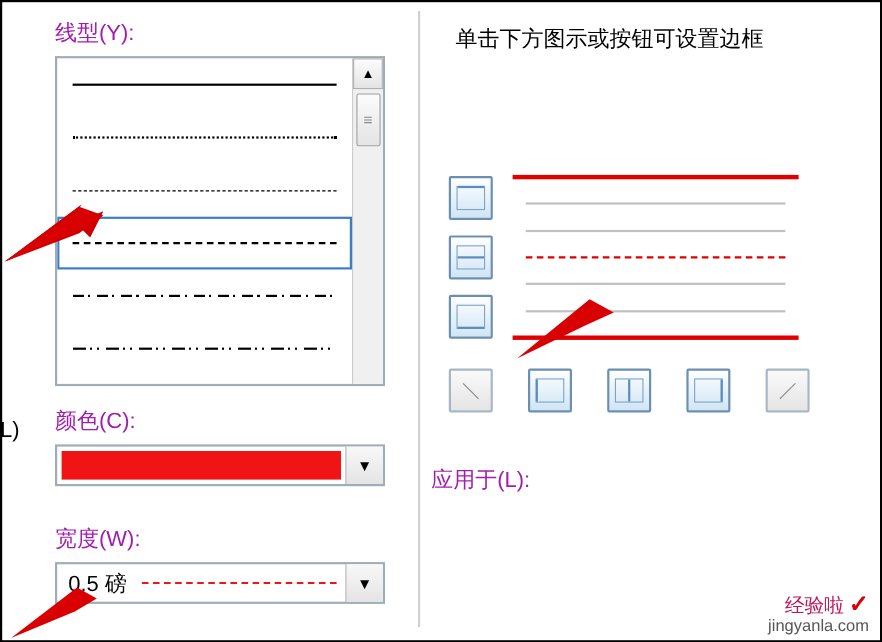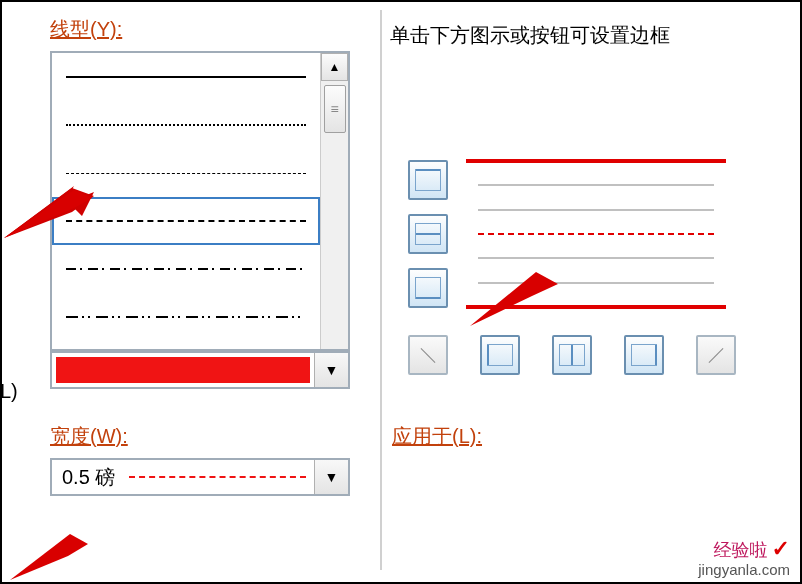--- a/index.html
+++ b/index.html
@@ -32,21 +32,21 @@
   width: 380px;
 }
 .vdivider {
   position: absolute;
   left: 380px;
   top: 10px;
   width: 2px;
   height: 560px;
   background: #d0d0d0;
 }
-.label { margin: 6px 0 8px 0; color: #c2410c; text-decoration: underline; }
+.label { margin: 6px 0 8px 0; color: #a21caf; }
 .listbox {
   width: 300px;
   height: 300px;
   border: 2px solid #a0acb8;
   background: #fff;
   position: relative;
   display: flex;
   flex-direction: column;
 }
 .list-inner {
@@ -125,21 +125,21 @@
 }
 .dd-arrow::before { content: "▼"; font-size: 14px; }
 .color-swatch {
   flex: 1;
   margin: 4px;
   height: 26px;
   background: #f01414;
 }
 .width-value { flex: 1; padding-left: 10px; display: flex; align-items: center; gap: 14px;}
 .width-dash { flex:1; border-top: 2px dashed #f01414; height: 0; margin-right: 8px;}
-.preview-text { margin-top: 12px; margin-bottom: 16px; }
+.preview-text { margin-top: 12px; margin-bottom: 16px; margin-left: 24px; }
 .preview-row { display: flex; align-items: center; gap: 18px; margin: 0 0 0 18px;}
 .side-btns { display: flex; flex-direction: column; gap: 14px; }
 .icon-btn {
   width: 40px; height: 40px;
   border: 2px solid #6a8fb0;
   border-radius: 2px;
   background: linear-gradient(#fefefe,#d0e5f5);
   display: flex;
   align-items: center;
   justify-content: center;
@@ -218,20 +218,21 @@
       <div class="line-item">
           <div class="line-sample dashdotdot-line"></div>
         </div>
     </div>
     <div class="scrollbar">
       <div class="sb-btn">▲</div>
       <div class="sb-thumb"></div>
     </div>
   </div>
 
+  <div class="label" style="margin-top:18px">颜色(C):</div>
   <div class="dropdown">
     <div class="color-swatch"></div>
     <div class="dd-arrow"></div>
   </div>
 
   <div class="label" style="margin-top:34px">宽度(W):</div>
   <div class="dropdown">
     <div class="width-value">
       <span>0.5  磅</span>
       <span class="width-dash"></span>

